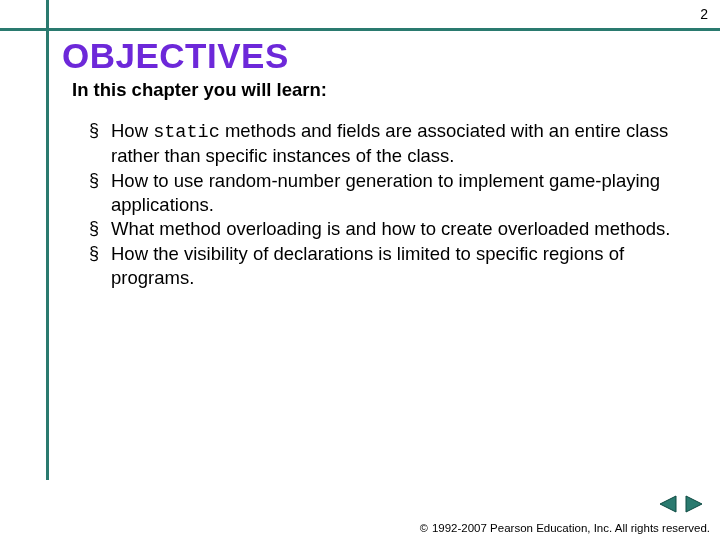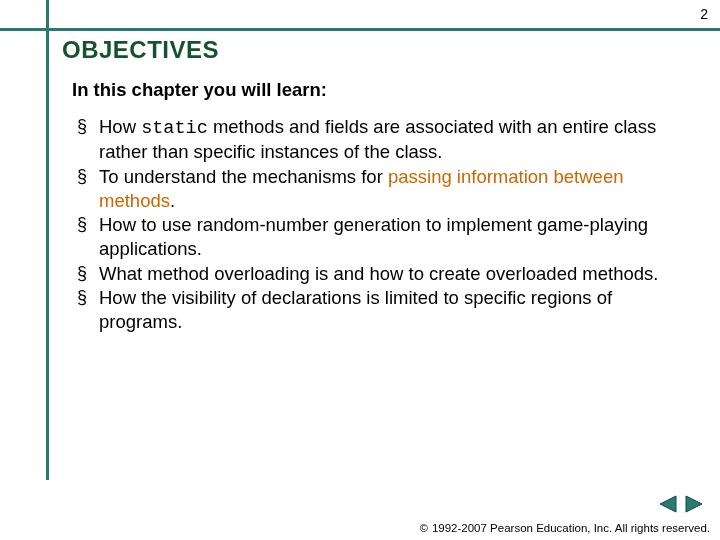--- a/index.html
+++ b/index.html
@@ -29,36 +29,36 @@
     top: 0;
     left: 46px;
     width: 3px;
     height: 480px;
     background: #2a7a6f;
   }
   .title {
     position: absolute;
     top: 36px;
     left: 62px;
-    font-size: 24px;
+    font-size: 35px;
     font-weight: bold;
-    color: #14532d;
+    color: #6d28d9;
     letter-spacing: 0.5px;
   }
   .content {
     position: absolute;
     top: 78px;
     left: 72px;
     right: 24px;
     color: #000;
     font-size: 18.5px;
     line-height: 1.28;
   }
   .intro { font-weight: bold; margin-bottom: 13px; }
-  ul.obj { list-style: none; padding: 0; margin: 5px; }
+  ul.obj { list-style: none; padding: 0; margin: 17px; }
   ul.obj > li {
     position: relative;
     padding-left: 22px;
     margin-bottom: 1px;
   }
   ul.obj > li::before {
     content: "§";
     position: absolute;
     left: 0;
     top: 0;
@@ -104,23 +104,20 @@
 
 <div class="title">OBJECTIVES</div>
 
 <div class="content">
   <div class="intro">In this chapter you will learn:</div>
   <ul class="obj">
     <li>
       <span>How </span><span class="mono">static</span><span> methods and fields are associated with an entire class rather than specific instances of the class.</span>
     </li>
     <li>
-      <span>To understand the mechanisms for </span><span class="hl">passing information between methods</span><span>.</span>
-    </li>
-    <li>
       <span>How to use random-number generation to implement game-playing applications.</span>
     </li>
     <li>
       <span>What method overloading is and how to create overloaded methods.</span>
     </li>
     <li>
       <span>How the visibility of declarations is limited to specific regions of programs.</span>
     </li>
   </ul>
 </div>

